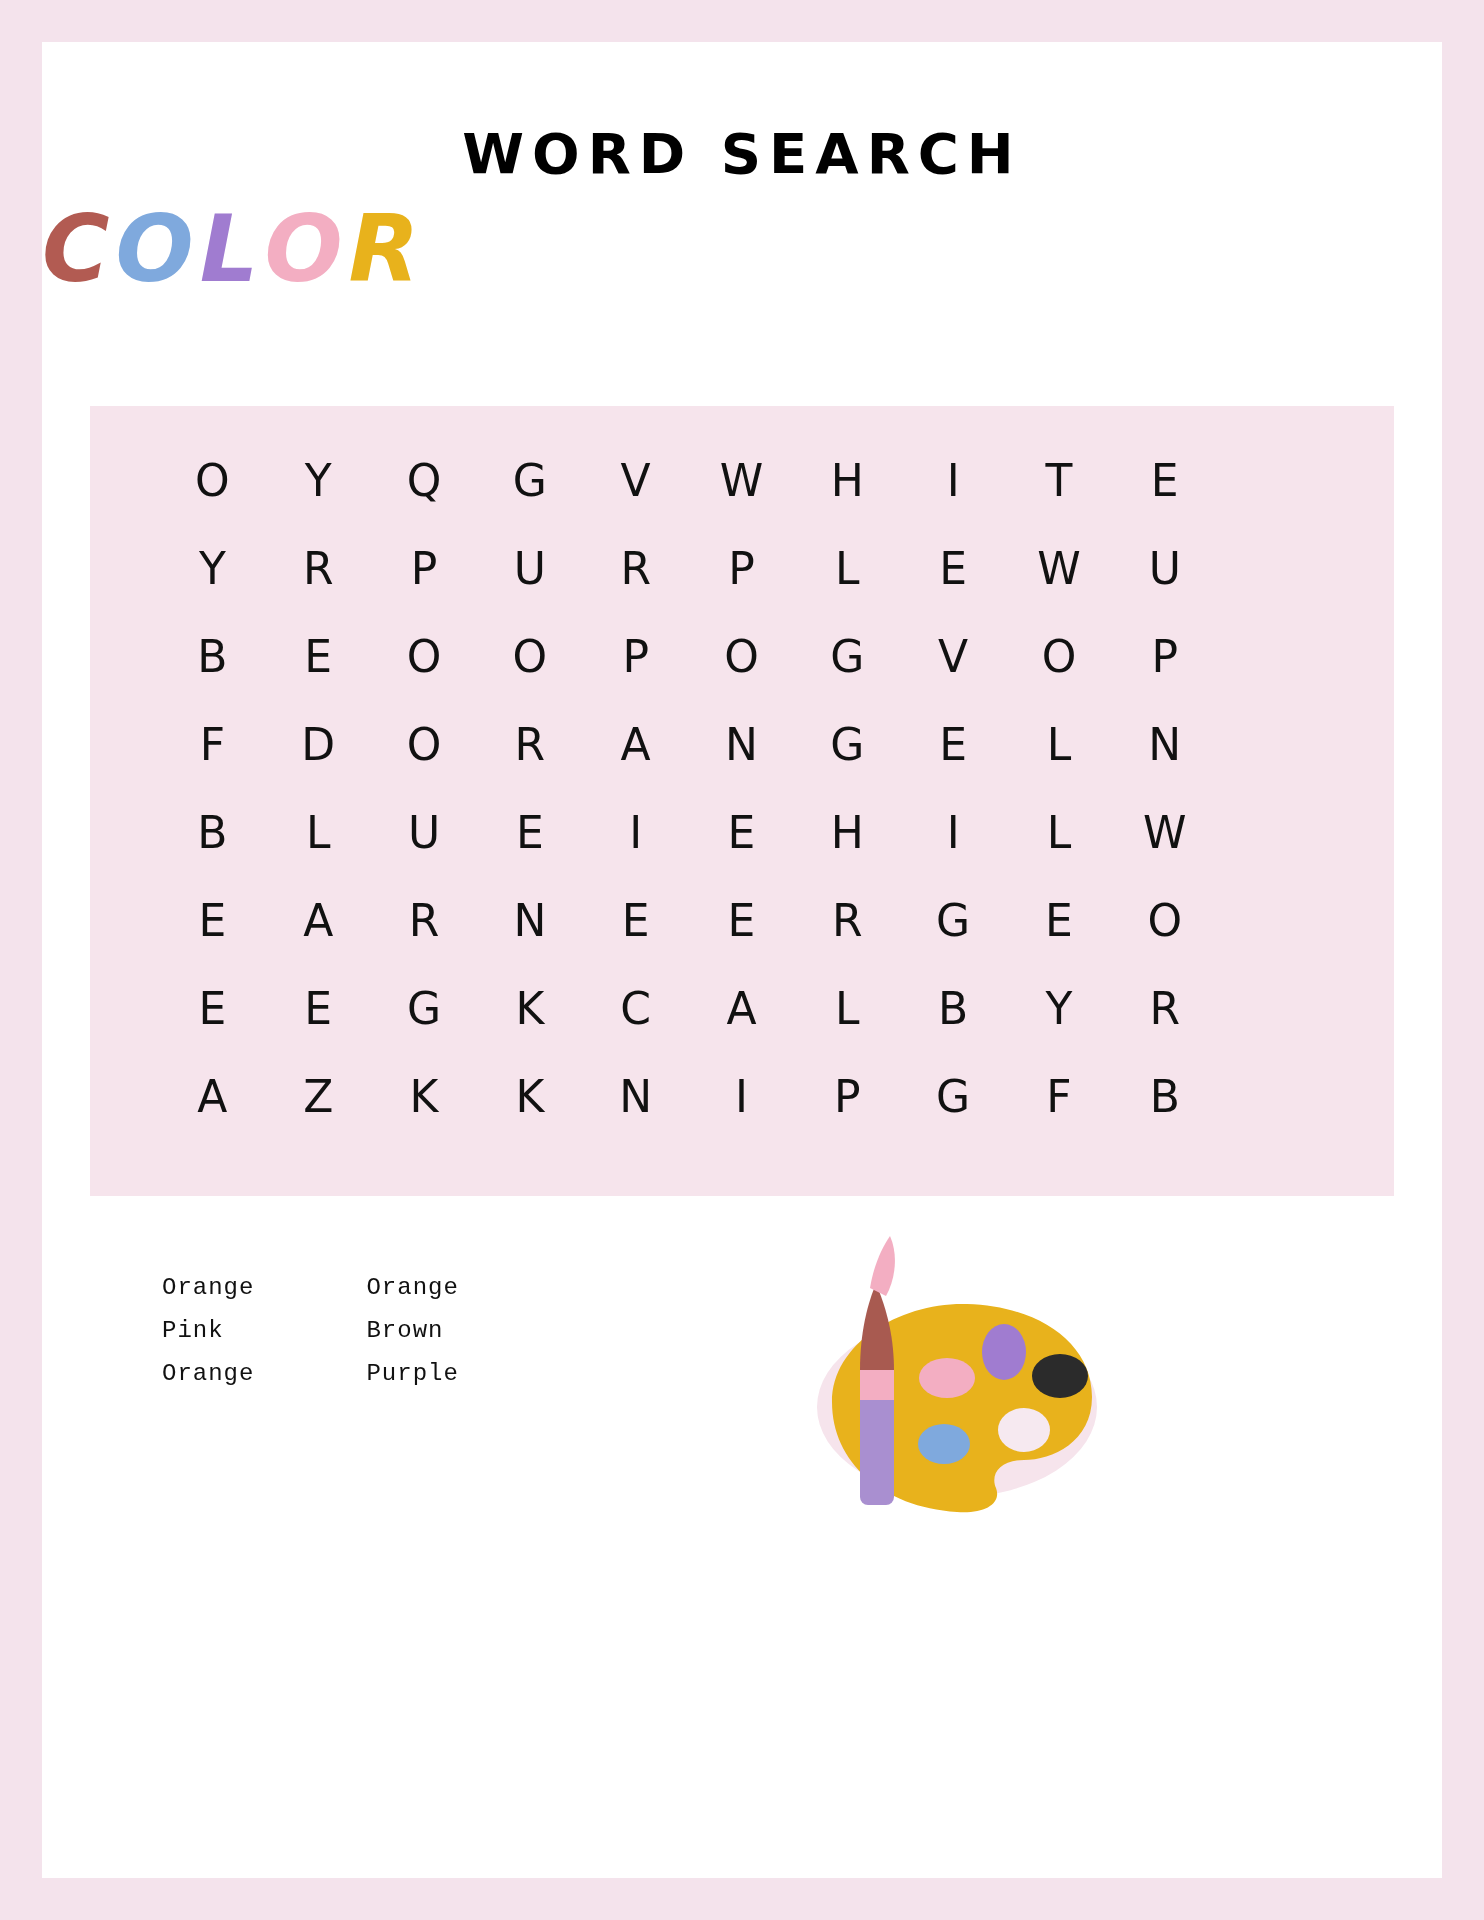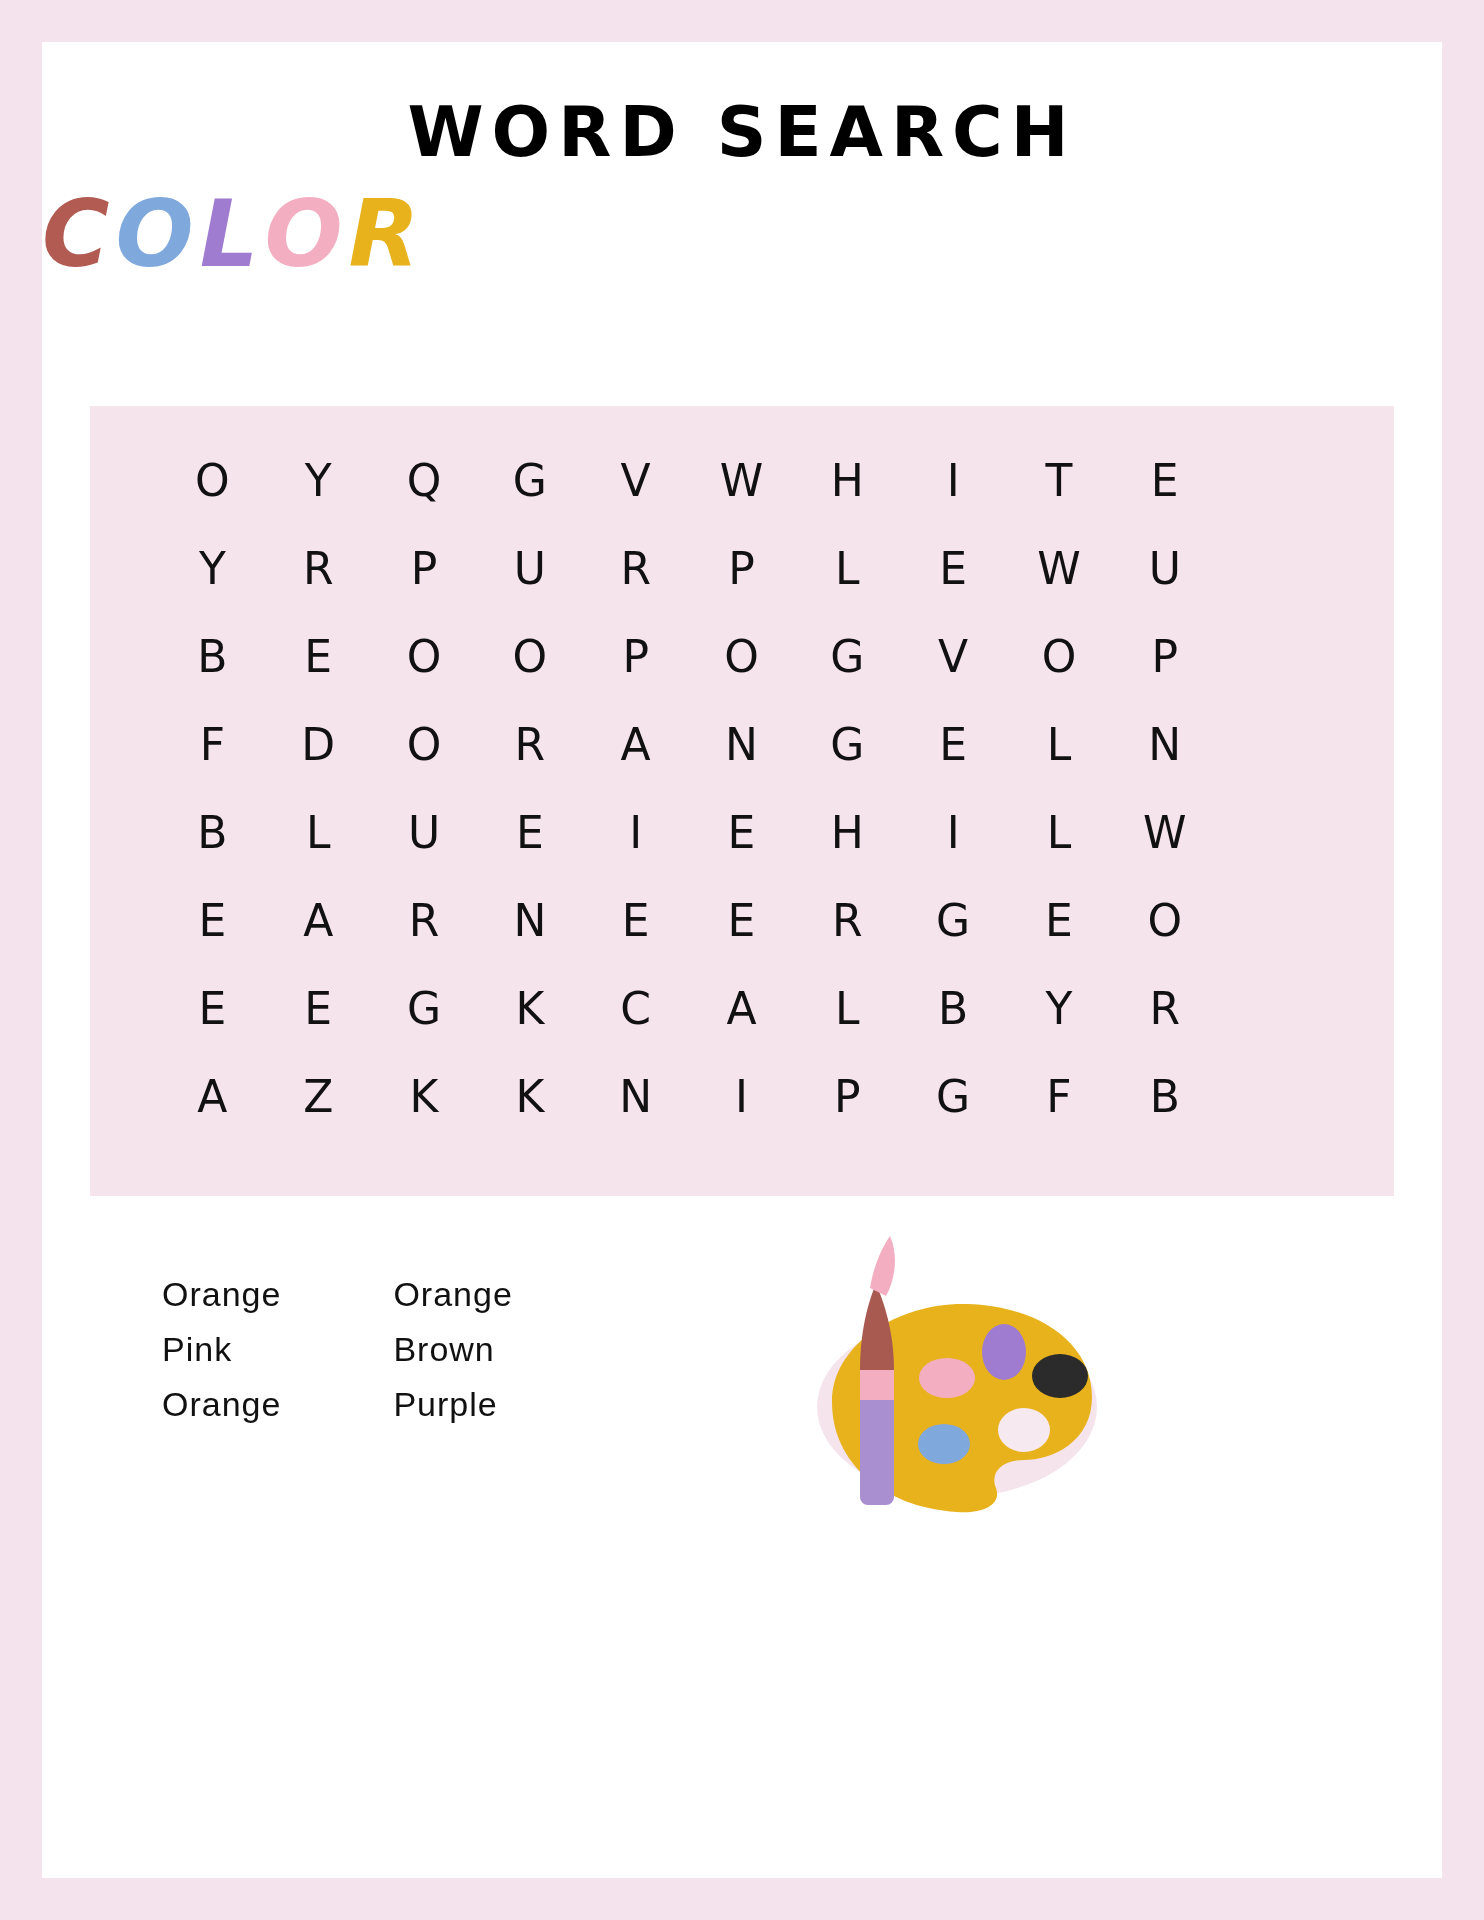--- a/index.html
+++ b/index.html
@@ -18,24 +18,24 @@
     left: 42px;
     top: 42px;
     width: 1400px;
     height: 1836px;
     background: #ffffff;
   }
   .title-main {
     text-align: center;
     font-family: "DejaVu Sans", sans-serif;
     font-weight: bold;
-    font-size: 69px;
+    font-size: 56px;
     letter-spacing: 8px;
     color: #000000;
-    margin-top: 56px;
+    margin-top: 84px;
     line-height: 1.0;
   }
   .title-sub {
     text-align: left;
     margin-top: 22px;
     line-height: 1.0;
   }
   .title-sub span {
     font-family: "DejaVu Sans", sans-serif;
     font-weight: bold;
@@ -76,22 +76,22 @@
     top: 1232px;
     display: flex;
     gap: 112px;
   }
   .word-col {
     display: flex;
     flex-direction: column;
     gap: 14px;
   }
   .word {
-    font-family: Liberation Sans, sans-serif;
-    font-size: 34px;
+    font-family: Liberation Mono, monospace;
+    font-size: 24px;
     color: #111111;
     letter-spacing: 1px;
     line-height: 1.2;
   }
   .art {
     position: absolute;
     left: 730px;
     top: 1150px;
     width: 340px;
     height: 330px;

